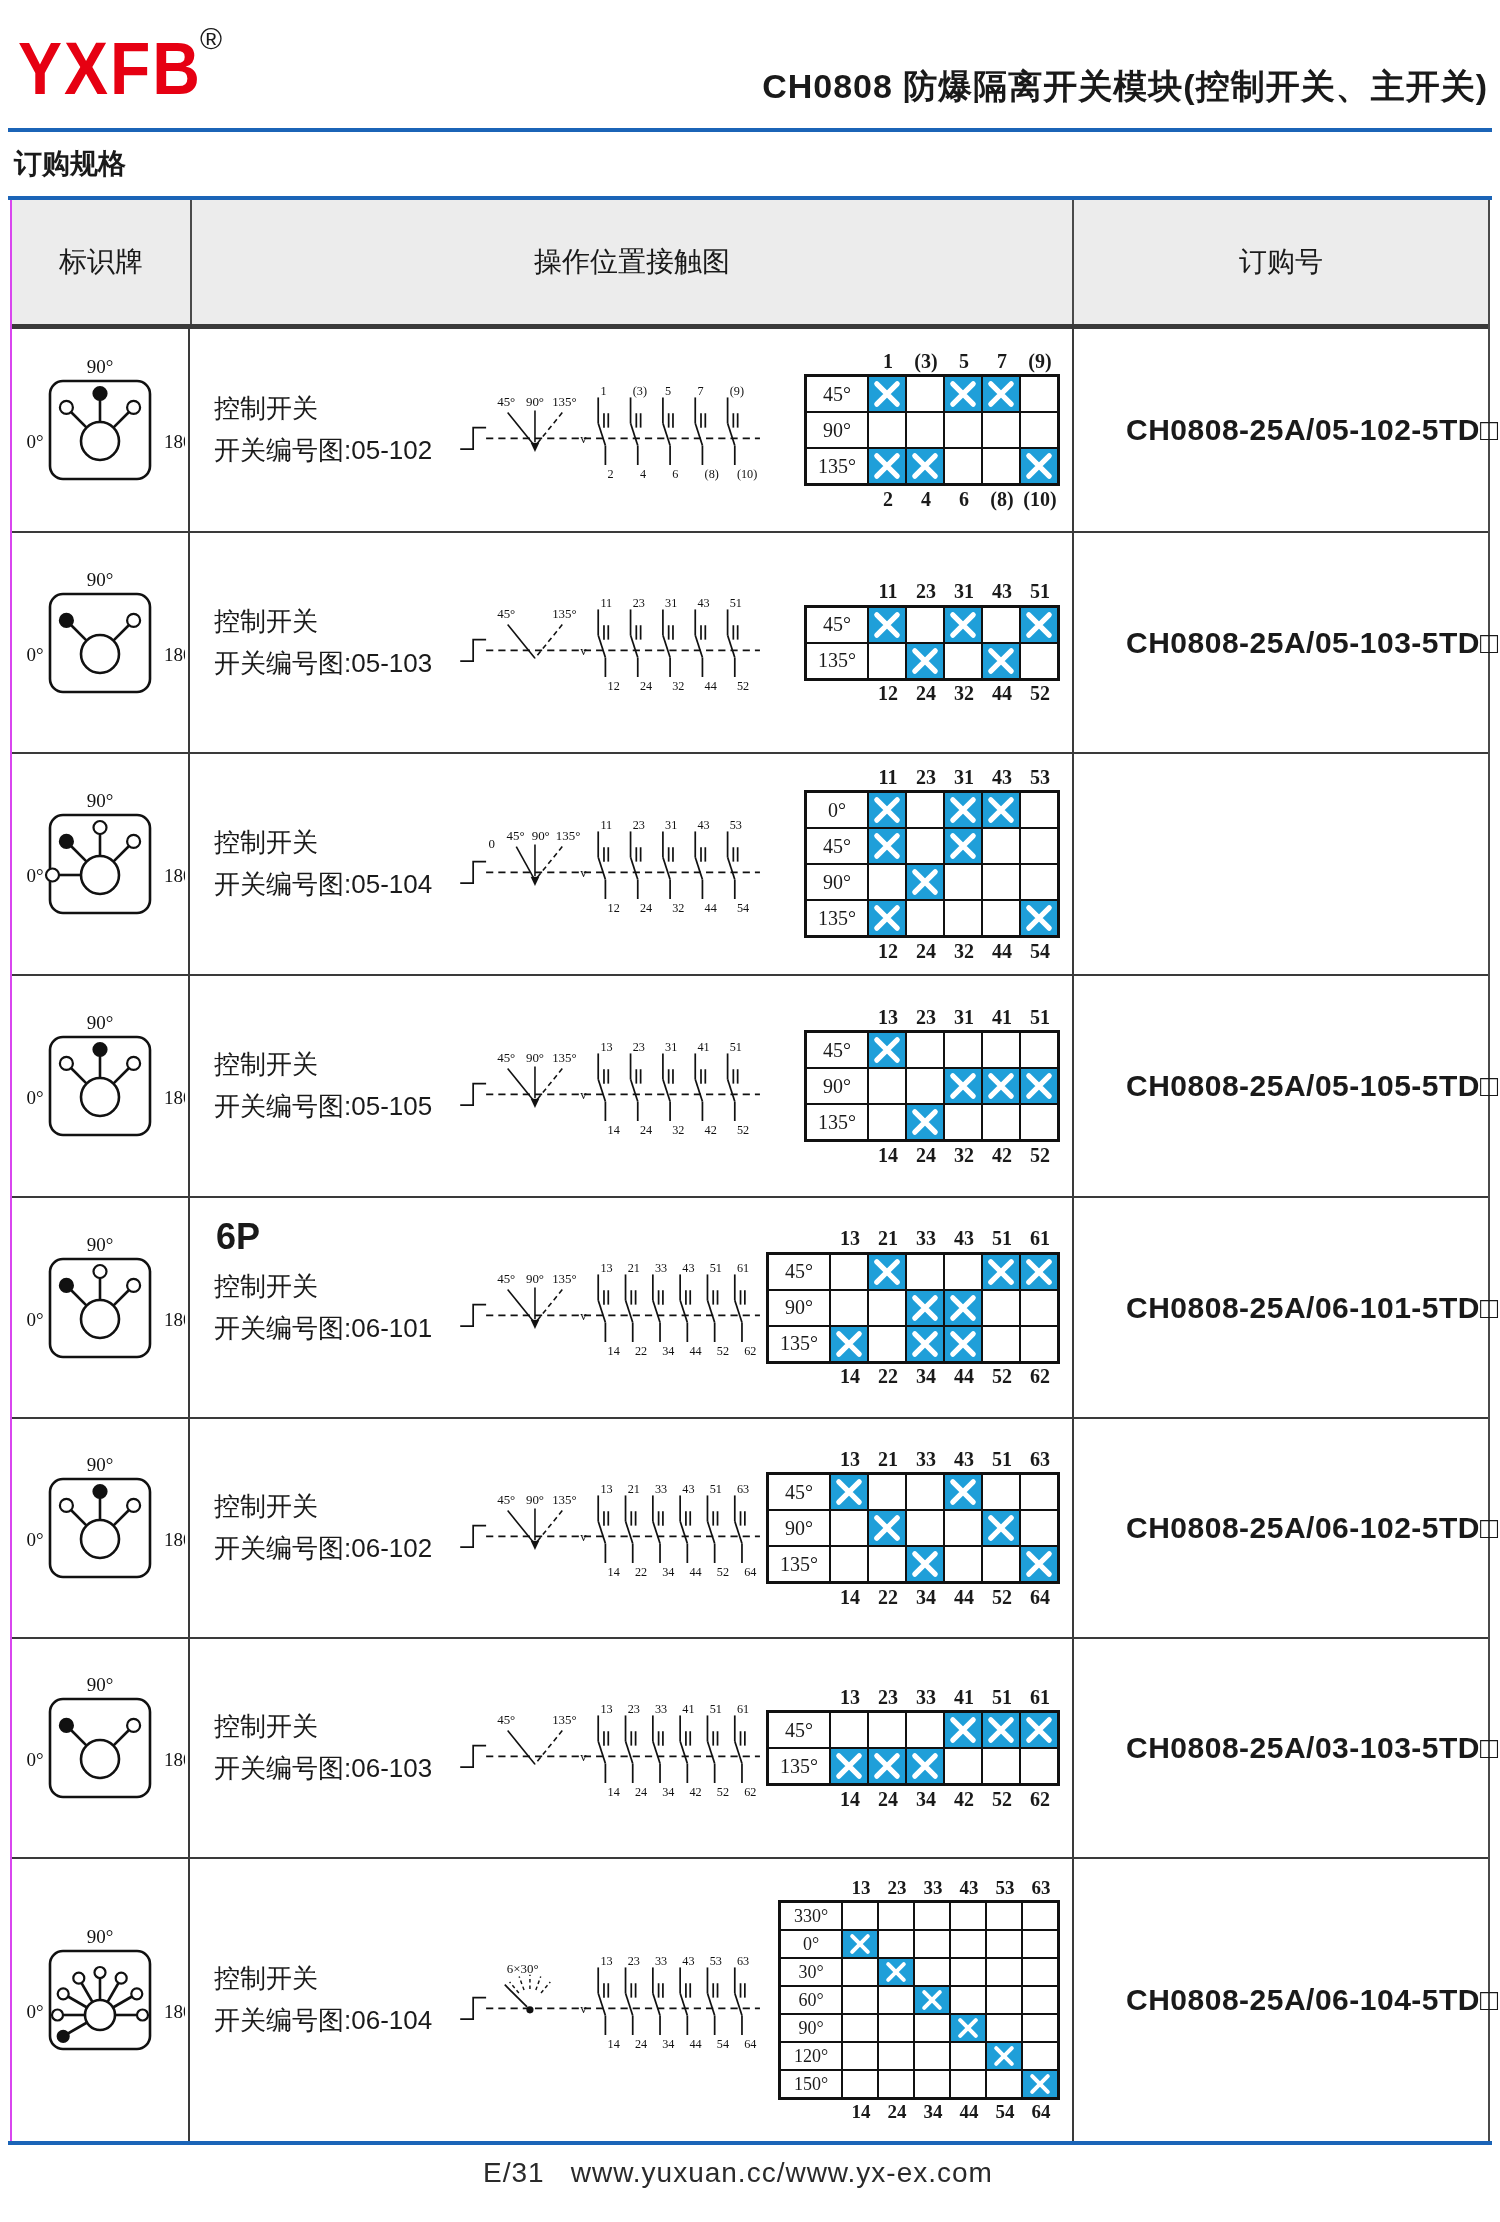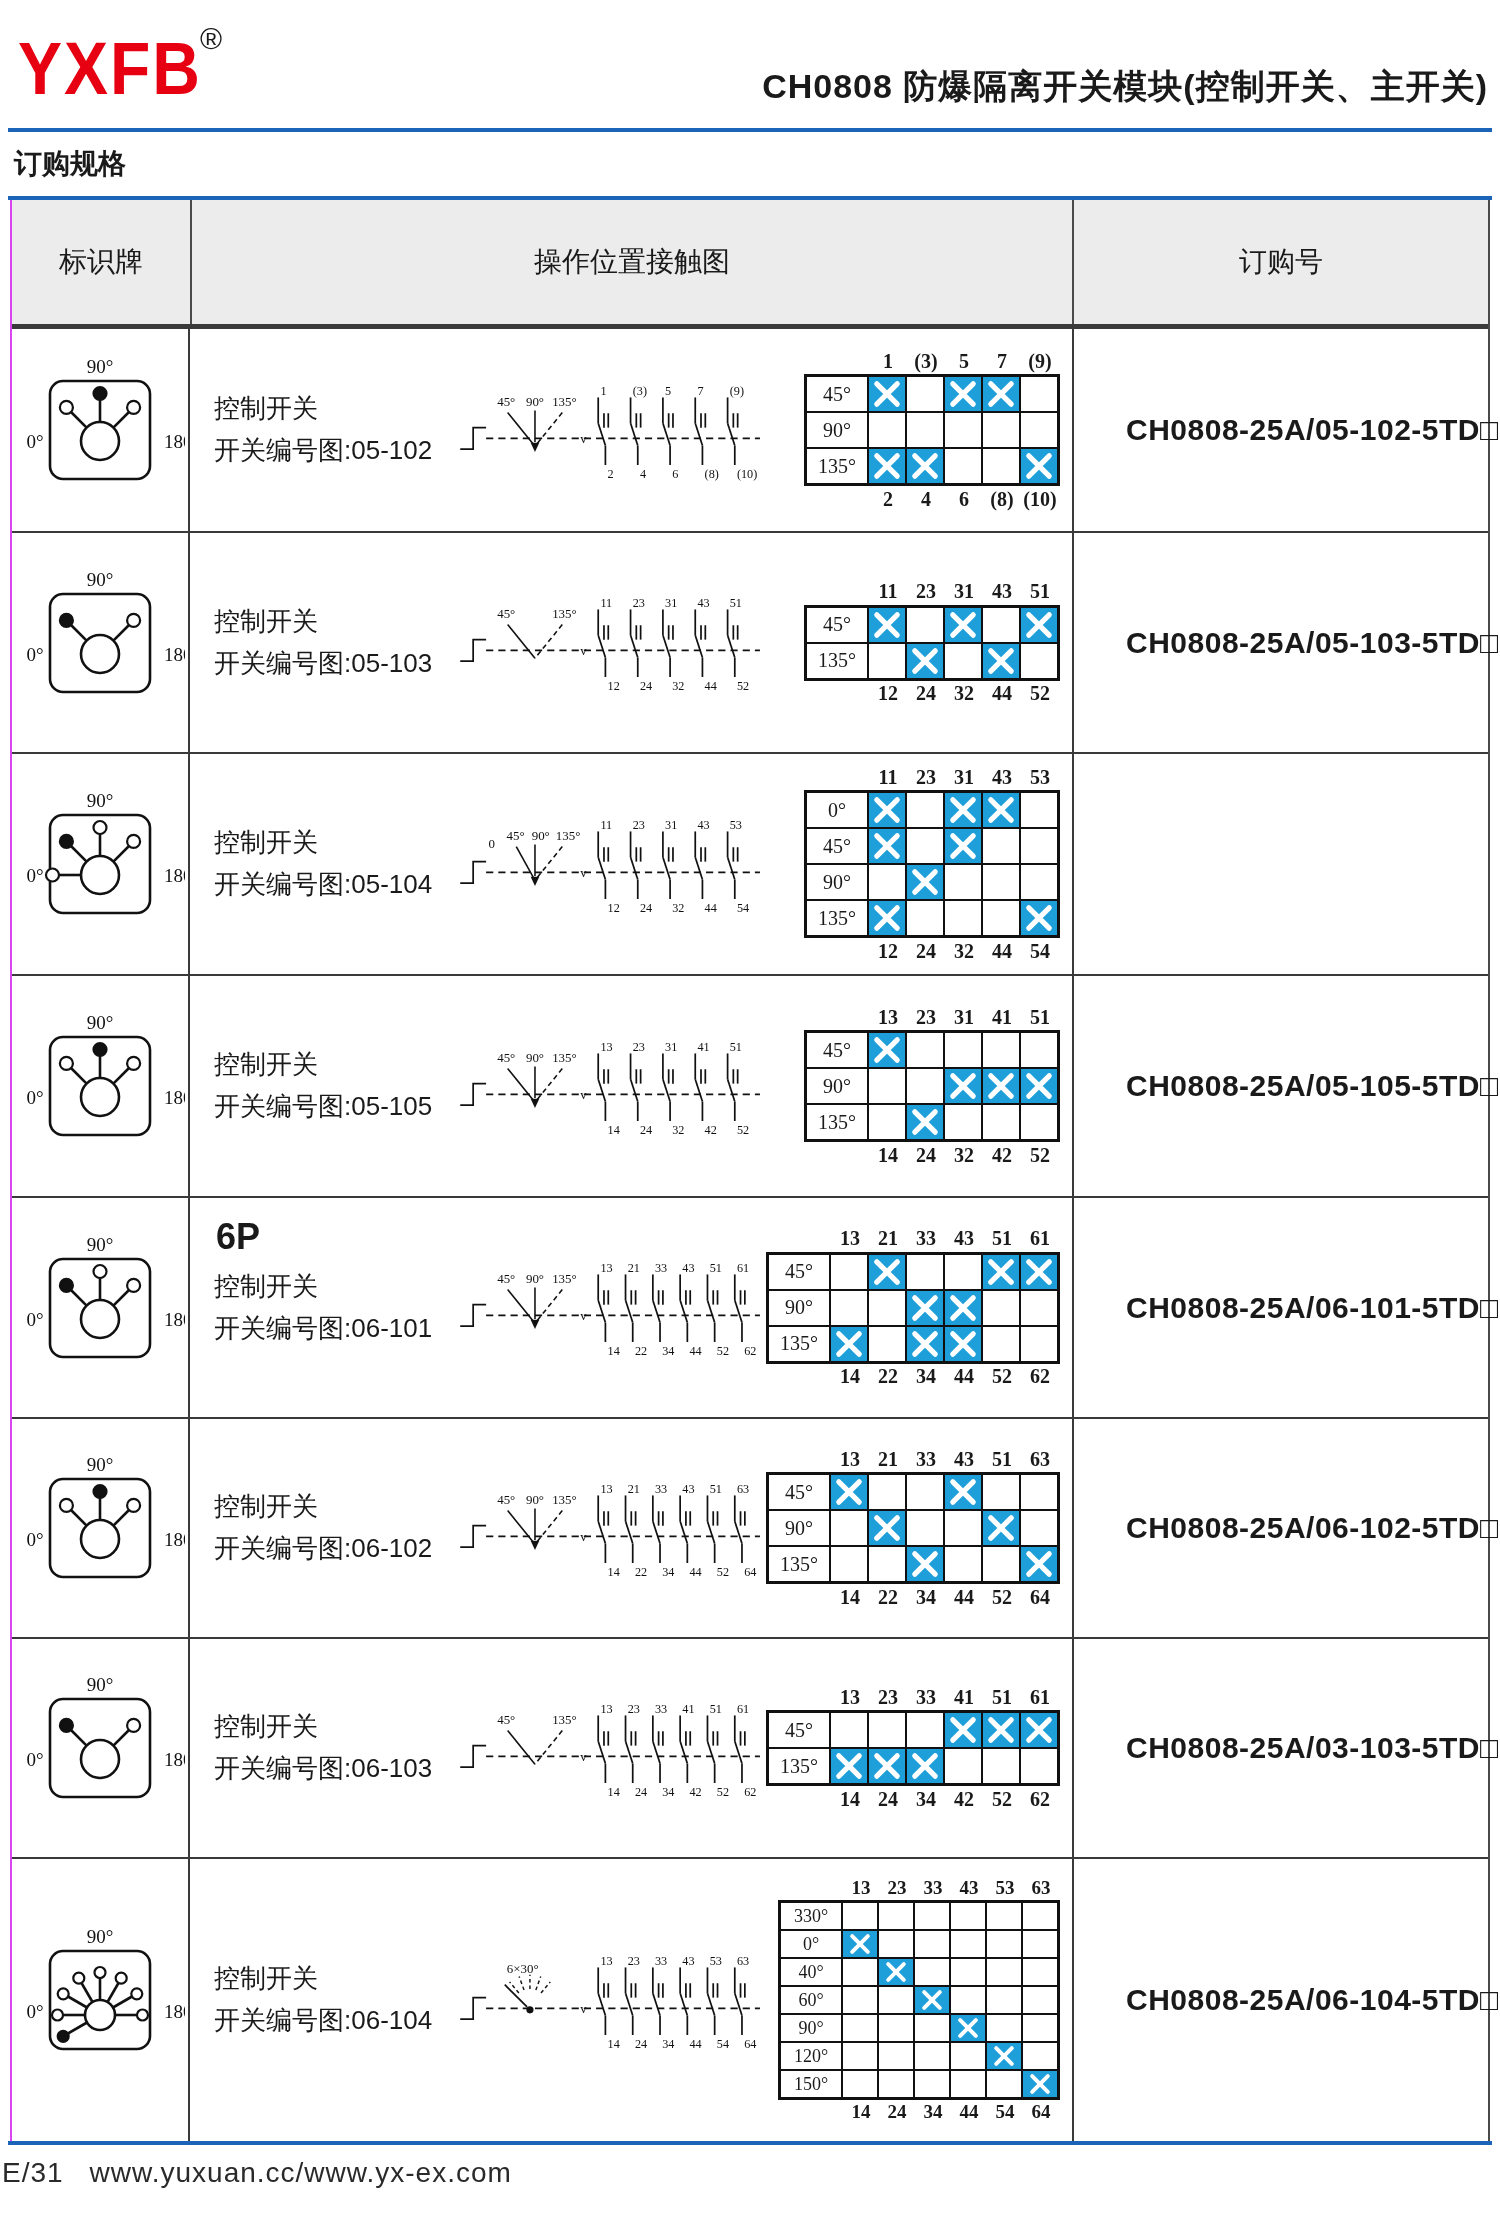--- a/index.html
+++ b/index.html
@@ -45,21 +45,21 @@
   .xgrid{border-collapse:collapse;border:3px solid #111;}
   .xgrid th{width:60px;height:34px;border:2px solid #111;font-family:"Liberation Serif","DejaVu Serif",serif;font-weight:normal;font-size:20px;background:#fff;padding:0;}
   .xgrid td{width:36px;height:34px;border:2px solid #111;padding:0;}
   .xgrid td.on{background:var(--mark-blue,#1f9fd9);}
   .xgrid td svg{display:block;width:100%;height:100%;}
   .xgwrap.small .xgrid td{width:34px;height:26px;}
   .xgwrap.small .xgrid th{height:26px;font-size:18px;}
   .xgwrap.small .xg-lab span{width:36px;}
   .xgwrap.small .xg-lab{height:24px;font-size:19px;}
   
-  .foot{font-size:28px;margin:12px 0 0 2px;letter-spacing:1px;color:#2a2a2a;}
+  .foot{font-size:28px;margin:12px 0 0 2px;letter-spacing:1px;color:#2a2a2a;text-align:center;}
   .foot span{margin-right:26px;}
 </style>
 </head>
 <body>
 
 <div class="page">
   <div class="hdr">
     <span class="logo">YXFB</span>
     <span class="reg">®</span>
     <span class="title">CH0808 防爆隔离开关模块(控制开关、主开关)</span>
@@ -1201,21 +1201,21 @@
                         <path d="M6 6 L24 24 M24 6 L6 24" stroke="#fff" stroke-width="4.6" stroke-linecap="round" fill="none"></path>
                       </svg>
                     </td>
                     <td class=""></td>
                     <td class=""></td>
                     <td class=""></td>
                     <td class=""></td>
                     <td class=""></td>
                   </tr>
                   <tr>
-                    <th>40°</th>
+                    <th>30°</th>
                     <td class=""></td>
                     <td class="on">
                       <svg viewBox="0 0 30 30">
                         <path d="M6 6 L24 24 M24 6 L6 24" stroke="#fff" stroke-width="4.6" stroke-linecap="round" fill="none"></path>
                       </svg>
                     </td>
                     <td class=""></td>
                     <td class=""></td>
                     <td class=""></td>
                     <td class=""></td>

